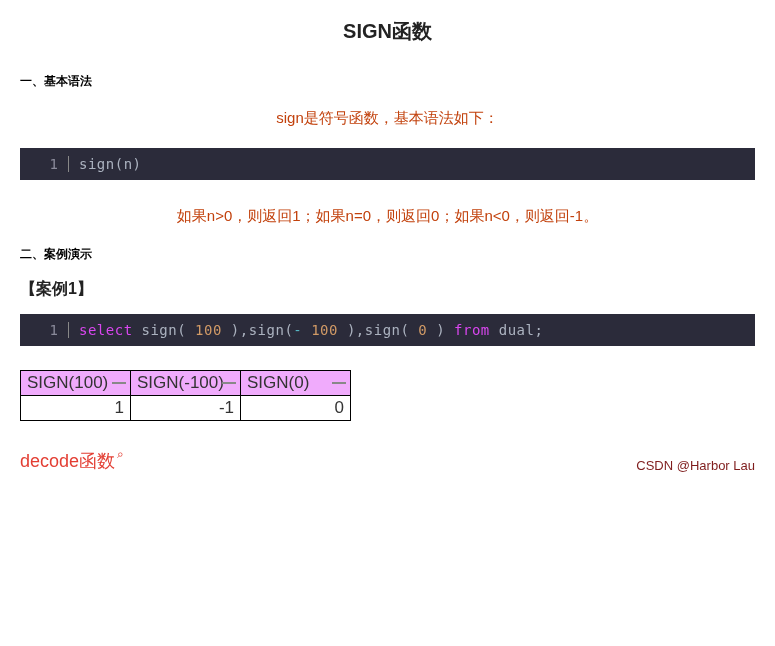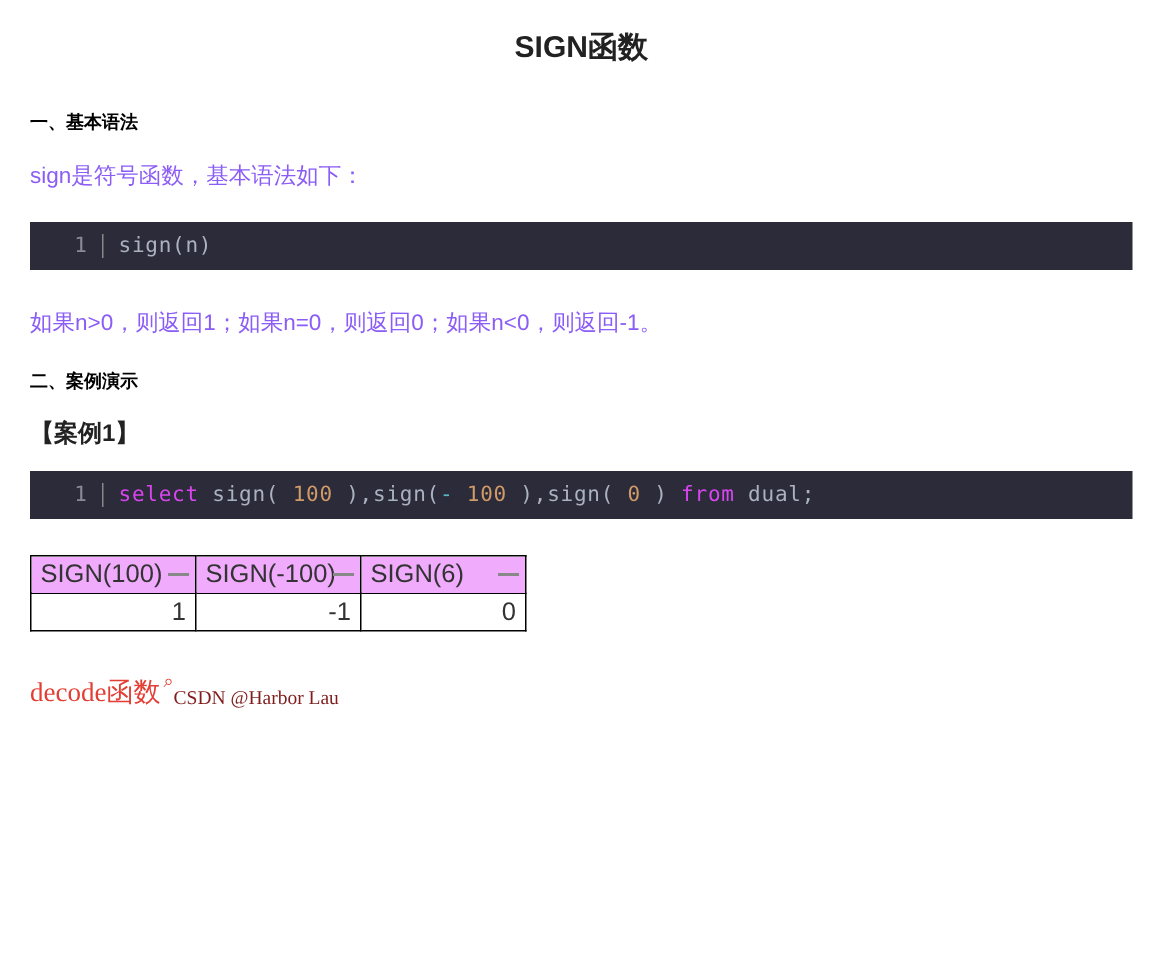--- a/index.html
+++ b/index.html
@@ -19,23 +19,24 @@
     text-align: center;
   }
   h2 {
     font-size: 12px;
     font-weight: 700;
     color: #000000;
     margin: 0 0 16px 0;
   }
   p.body-text {
     font-size: 15px;
-    color: #8b5cf6;
+    color: #c2410c;
     margin: 0 0 18px 0;
     line-height: 1.6;
+    text-align: center;
   }
   .code-block {
     background: #2b2b3a;
     color: #ccc;
     font-family: "Consolas", "Monaco", monospace;
     font-size: 14px;
     padding: 8px 0;
     margin: 0 0 24px 0;
     display: flex;
     align-items: center;
@@ -94,21 +95,21 @@
     height: 2px;
     background: #888;
     transform: translateY(-50%);
   }
   .result-table td {
     text-align: right;
   }
   .link-line {
     display: flex;
     align-items: flex-end;
-    font-family: Liberation Serif, serif;
+    justify-content: space-between;
   }
   .decode-link {
     color: #e33e33;
     font-size: 18px;
     display: inline-flex;
     align-items: flex-start;
     gap: 2px;
   }
   .decode-link .mag {
     font-size: 12px;
@@ -145,21 +146,21 @@
   <div class="code-lineno">1</div>
   <div class="code-divider"></div>
   <div class="code-content"><span class="kw1">select</span><span class="plain"> sign( </span><span class="num">100</span><span class="plain"> ),sign(</span><span class="op">- </span><span class="num">100</span><span class="plain"> ),sign( </span><span class="num">0</span><span class="plain"> ) </span><span class="kw1">from</span><span class="plain"> </span><span class="plain">dual</span><span class="plain">;</span></div>
 </div>
 
 <table class="result-table">
   <thead>
     <tr>
       <th>SIGN(100)</th>
       <th>SIGN(-100)</th>
-      <th>SIGN(6)</th>
+      <th>SIGN(0)</th>
     </tr>
   </thead>
   <tbody>
     <tr>
       <td>1</td>
       <td>-1</td>
       <td>0</td>
     </tr>
   </tbody>
 </table>

